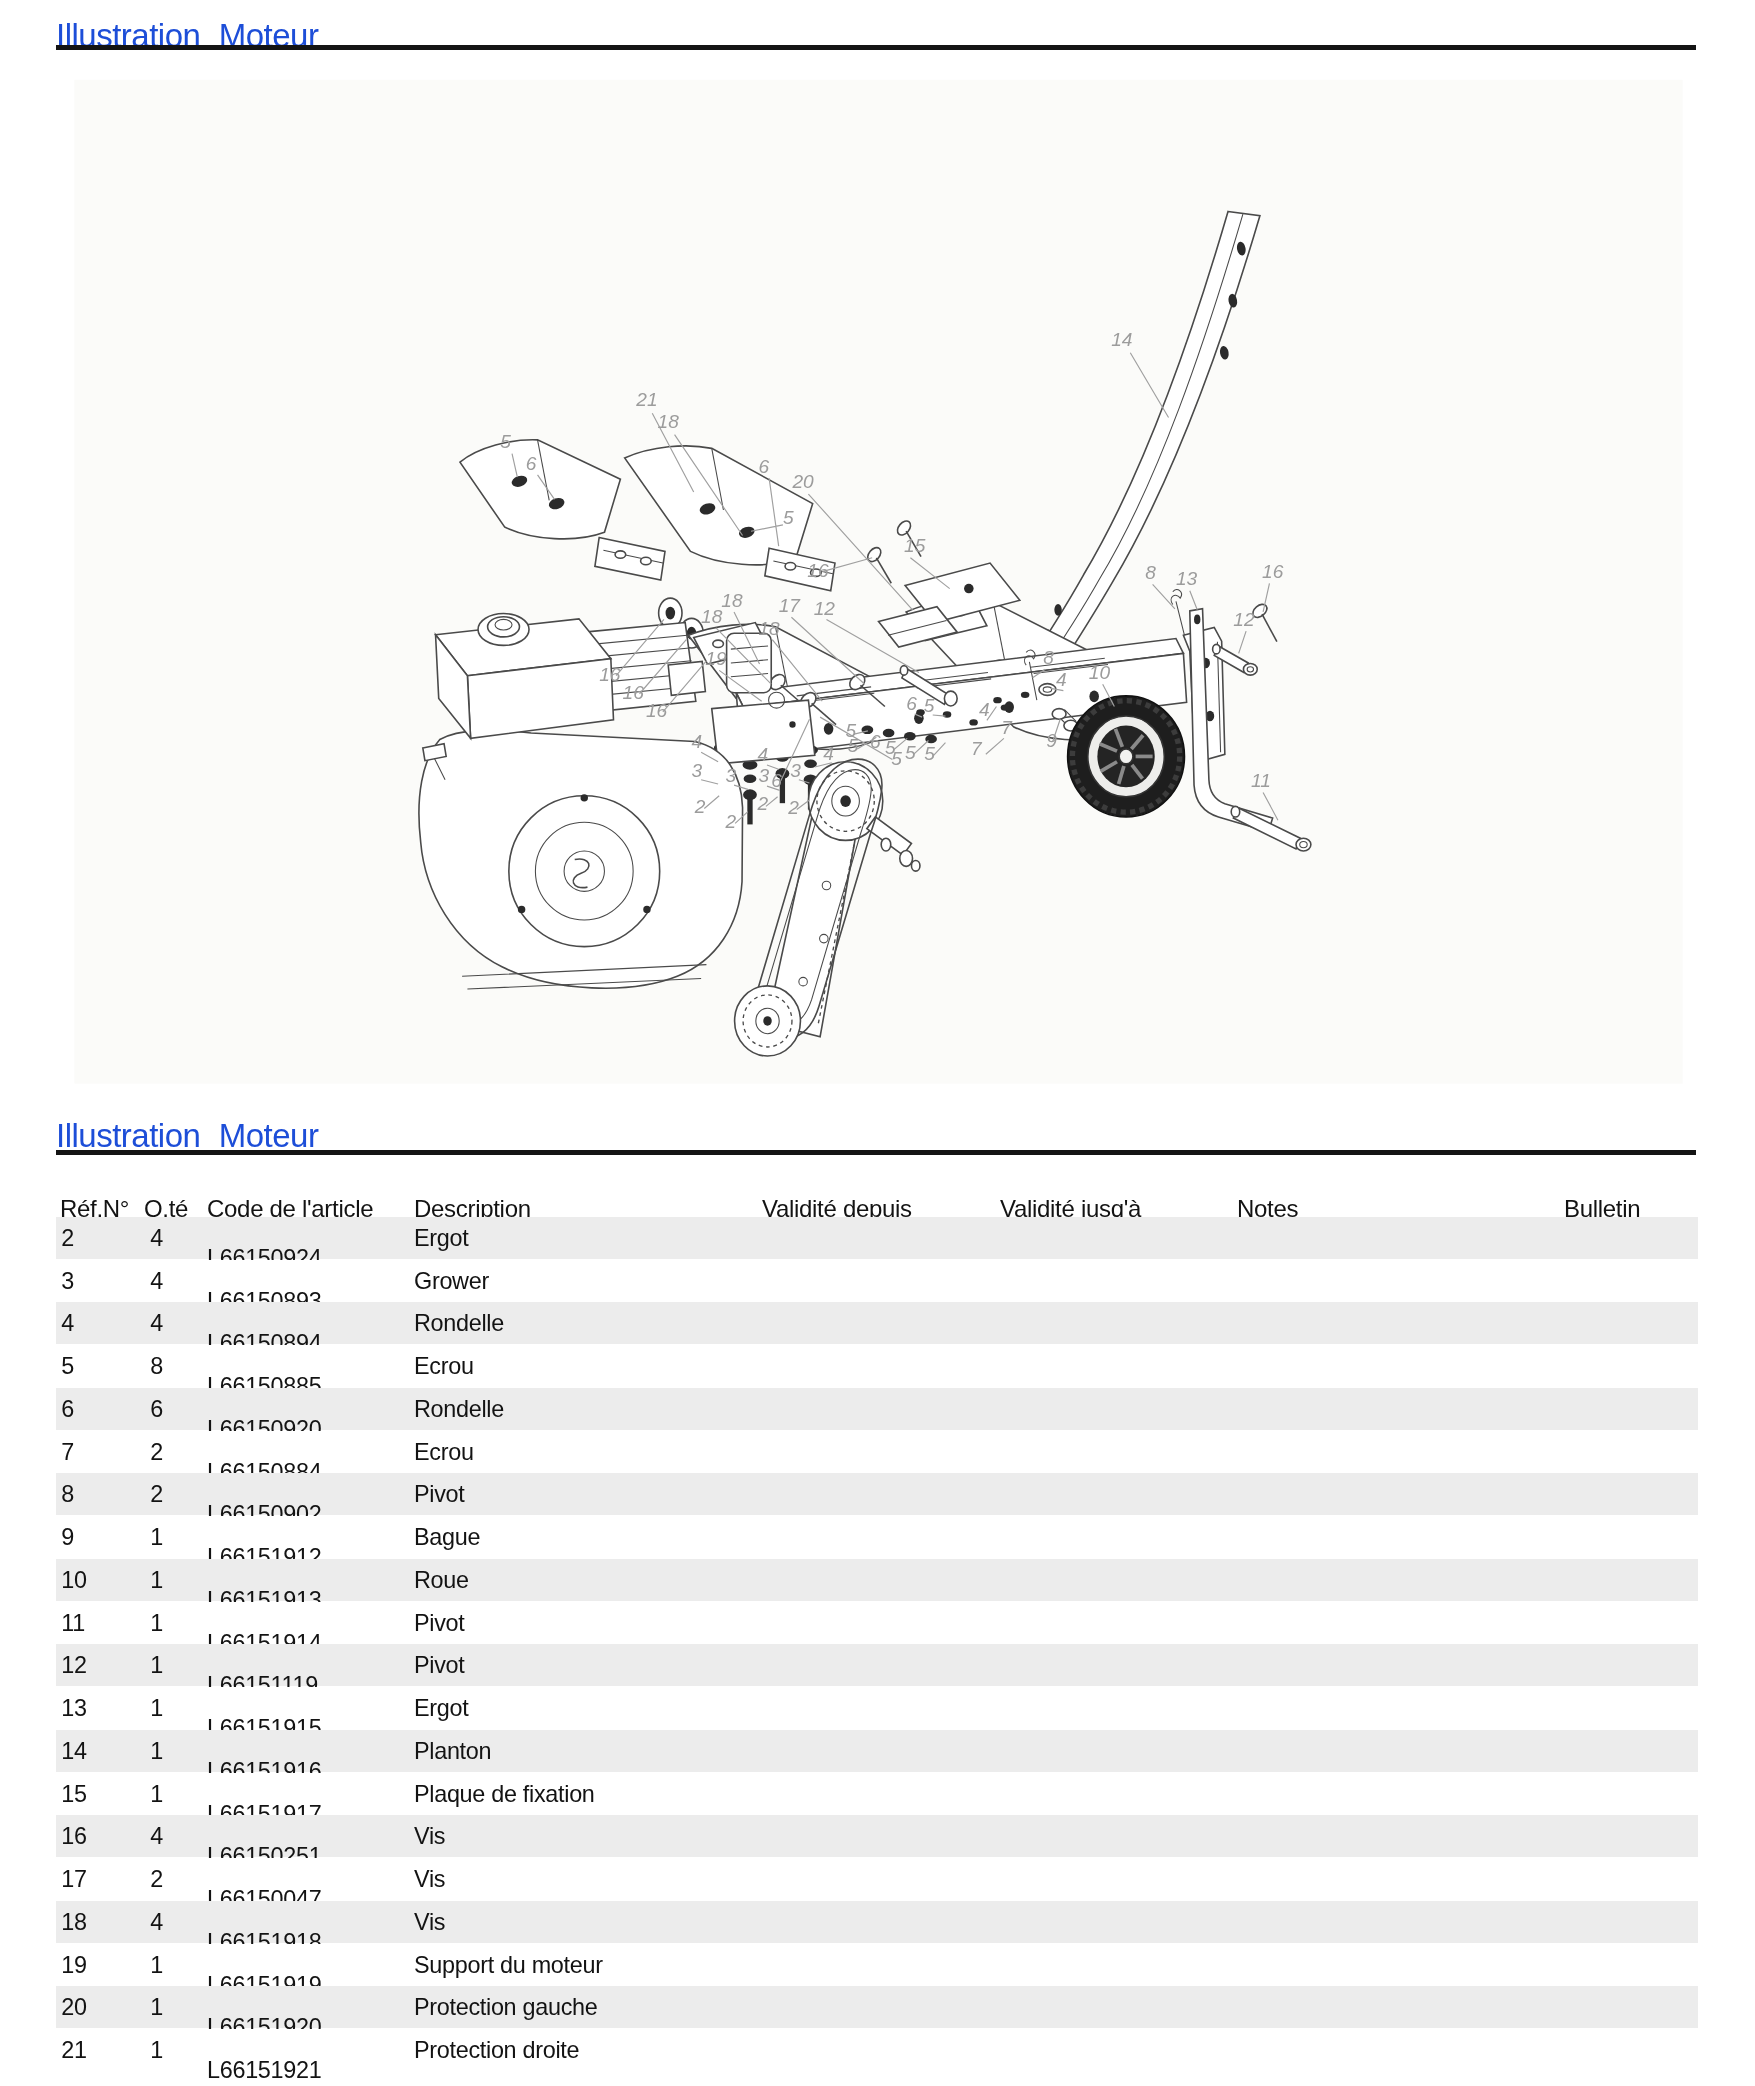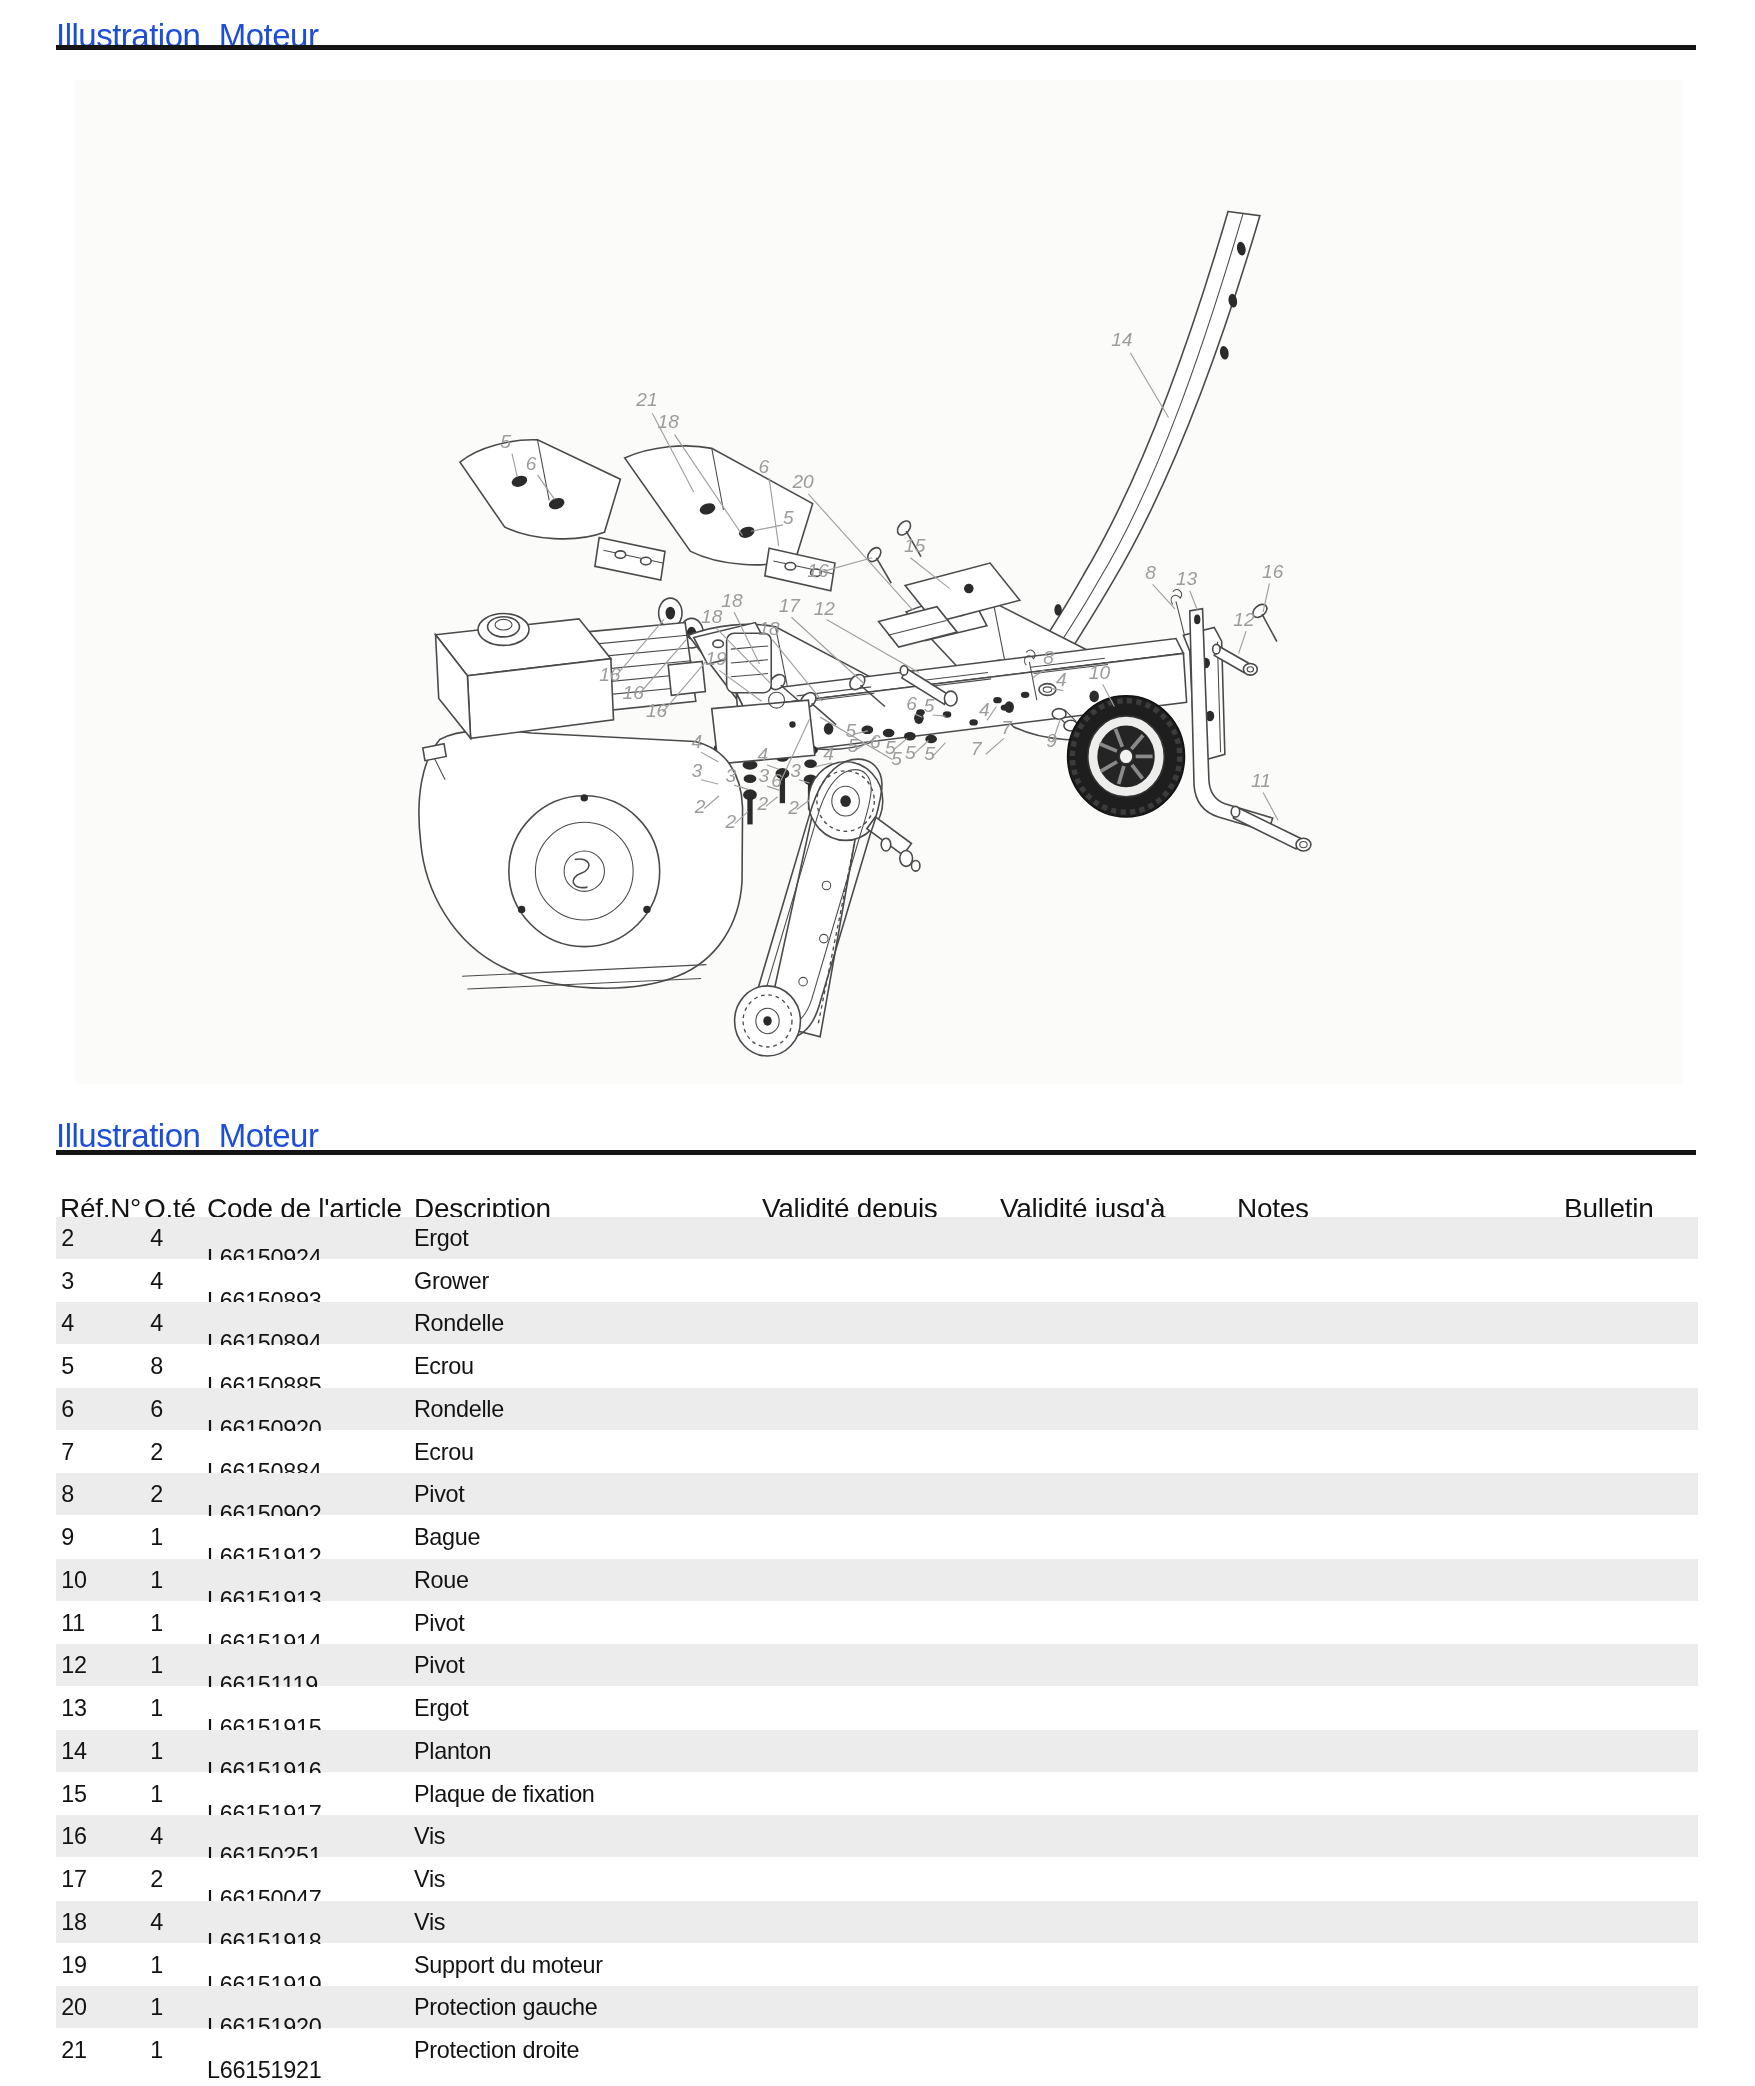--- a/index.html
+++ b/index.html
@@ -14,21 +14,21 @@
   .t1{top:-3.2px;}
   .t2{top:1097px;}
   .rule{position:absolute;left:56px;width:1640px;background:#141414;}
   .r1{top:45px;height:4.8px;}
   .r2{top:1150px;height:5.3px;}
   .diagram-area{position:absolute;left:0;top:0;width:1756px;height:1089px;}
   svg text.callout{
     font-family:"Liberation Sans", sans-serif;font-style:italic;font-size:36px;
     fill:#9c9c9c;text-anchor:middle;
   }
-  .thead{position:absolute;top:1196px;left:0;width:1552px;height:26.6px;font-size:28px;line-height:26.6px;}
+  .thead{position:absolute;top:1196px;left:0;width:1552px;height:26.6px;font-size:24px;line-height:26.6px;}
   .th{position:absolute;white-space:nowrap;letter-spacing:-0.3px;}
   .th-ref{left:60px;} .th-qty{left:144px;} .th-code{left:207px;} .th-desc{left:414px;}
   .th-vd{left:762px;} .th-vj{left:1000px;} .th-notes{left:1237px;} .th-bul{left:1564px;}
   #rows{position:absolute;left:0;top:0;width:1756px;}
   .row{position:absolute;left:56px;width:1642px;height:42px;font-size:23.4px;line-height:42px;}
   .row.even{background:#ececec;}
   .row.odd{background:#ffffff;}
   .cell{position:absolute;top:0;white-space:nowrap;letter-spacing:-0.3px;}
   .c-ref{left:5.3px;}
   .c-qty{left:82px;width:37px;text-align:center;}

